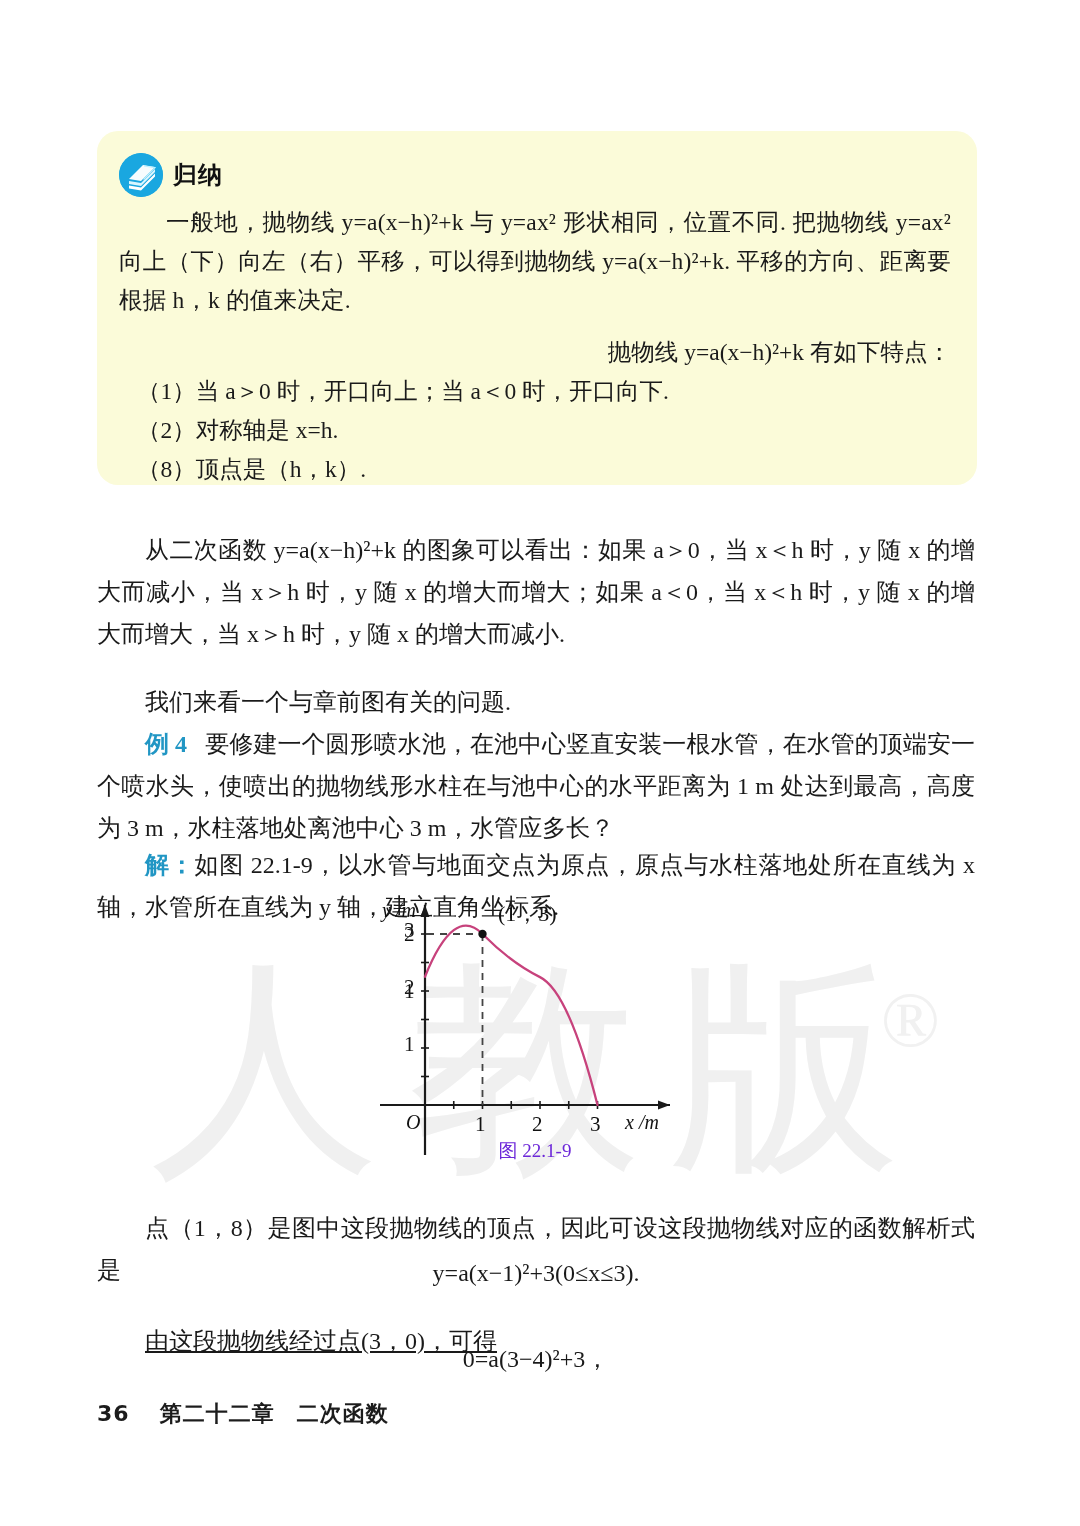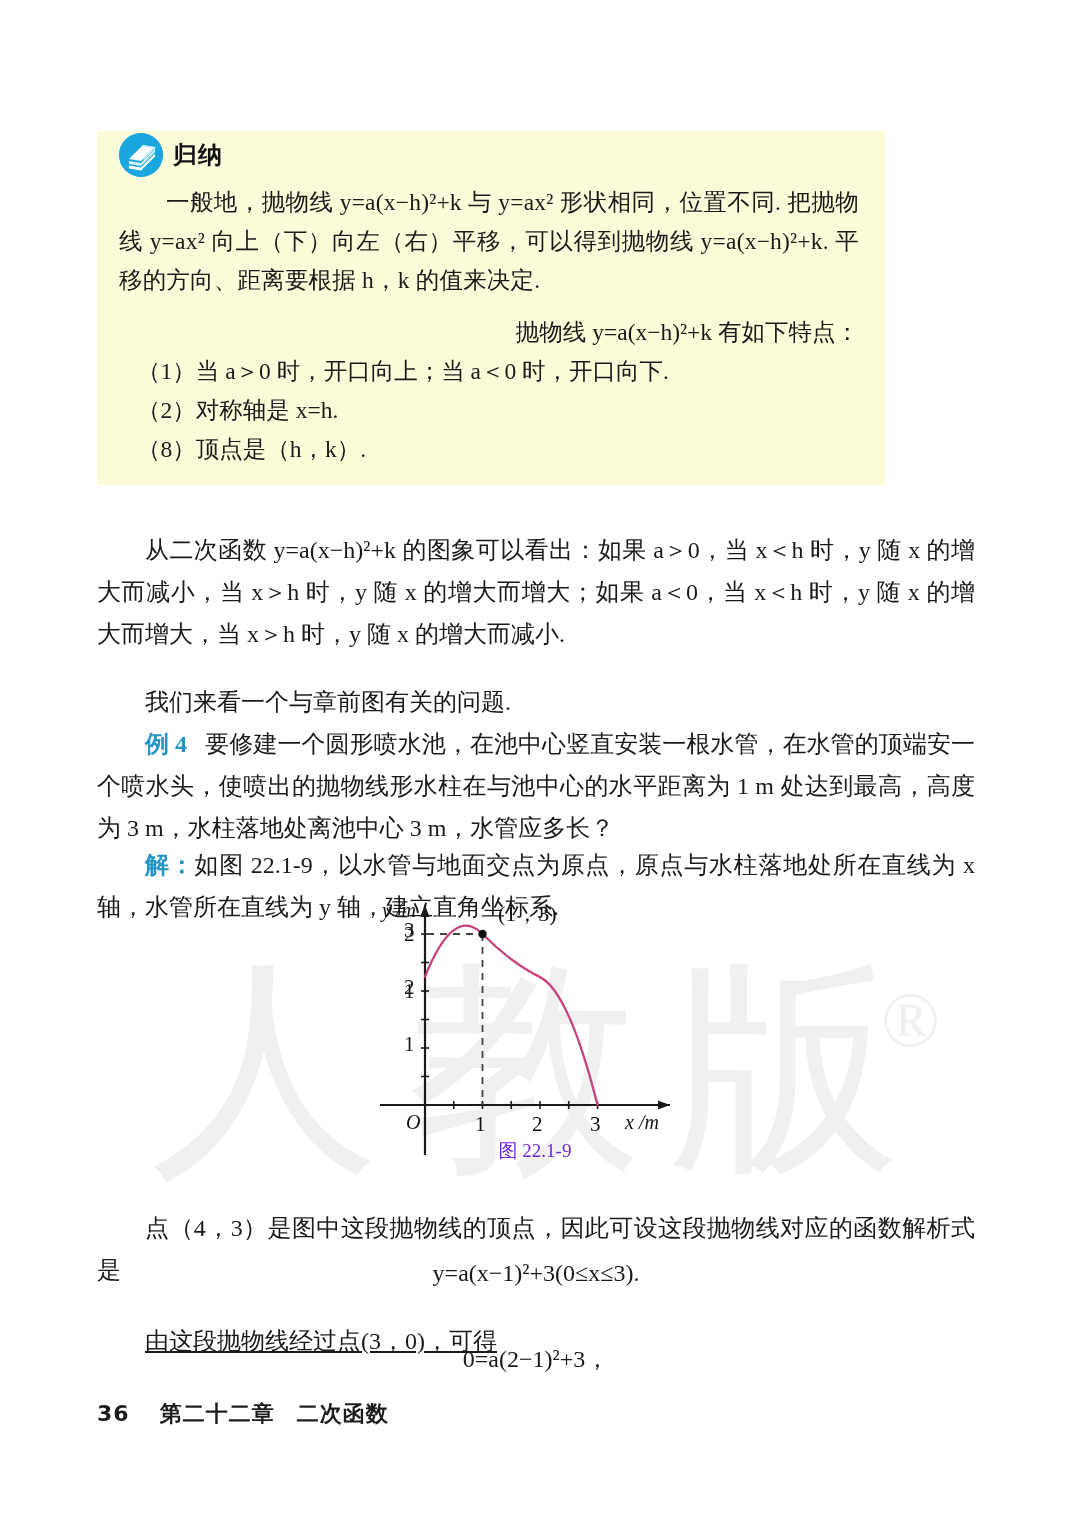--- a/index.html
+++ b/index.html
@@ -47,25 +47,26 @@
   .page {
     position: relative;
     z-index: 2;
   }
 
   
   .summary-box {
     position: absolute;
     left: 97px;
     top: 131px;
-    width: 788px;
+    width: 880px;
     height: 354px;
     background: #fbfbd9;
     box-sizing: border-box;
-    padding: 0 26px 10px 22px;
+    padding: 20px 26px 10px 22px;
+    border-radius: 21px;
   }
   .summary-head {
     display: flex;
     align-items: center;
     gap: 10px;
     height: 48px;
   }
   .book-icon {
     width: 44px;
     height: 44px;
@@ -242,22 +243,22 @@
       <text x="34" y="-9" font-family="Liberation Serif, serif" font-size="21" fill="#111"></text>
     </svg>
   </div>
 
   <div style="position:absolute;left:404px;top:918px;font-size:21px;">3</div>
   <div style="position:absolute;left:404px;top:975px;font-size:21px;">2</div>
   <div style="position:absolute;left:404px;top:1032px;font-size:21px;">1</div>
 
   <div class="fig-caption">图 22.1-9</div>
 
-  <p class="para indent2" style="top:1183px;">点（4，3）是图中这段抛物线的顶点，因此可设这段抛物线对应的函数解析式是</p>
+  <p class="para indent2" style="top:1183px;">点（1，8）是图中这段抛物线的顶点，因此可设这段抛物线对应的函数解析式是</p>
   <div class="centered" style="top:1252px;">y=a(x−1)²+3(0≤x≤3).</div>
   <p class="para indent2" style="top:1296px;text-decoration:underline;">由这段抛物线经过点(3，0)，可得</p>
-  <div class="centered" style="top:1338px;">0=a(2−1)²+3，</div>
+  <div class="centered" style="top:1338px;">0=a(3−4)²+3，</div>
 
   <div class="footer">
     <span class="pg">36</span><span class="chap">第二十二章</span><span>二次函数</span>
   </div>
 
 </div>
 
 </body></html>

